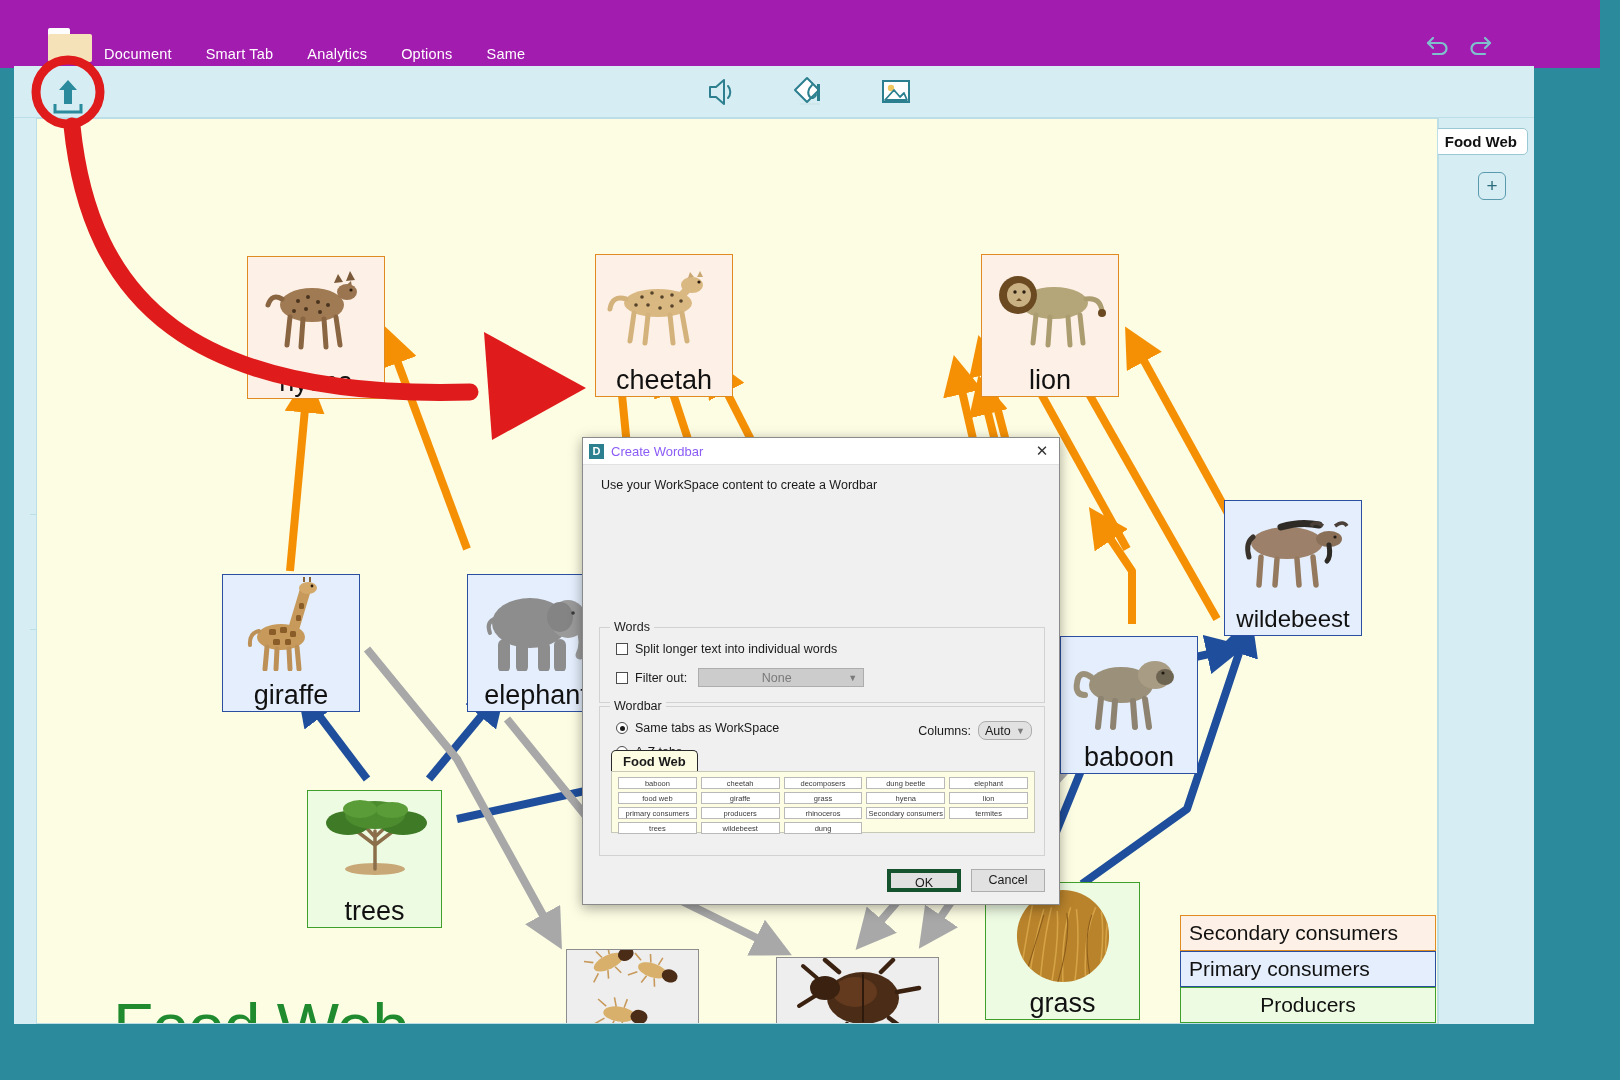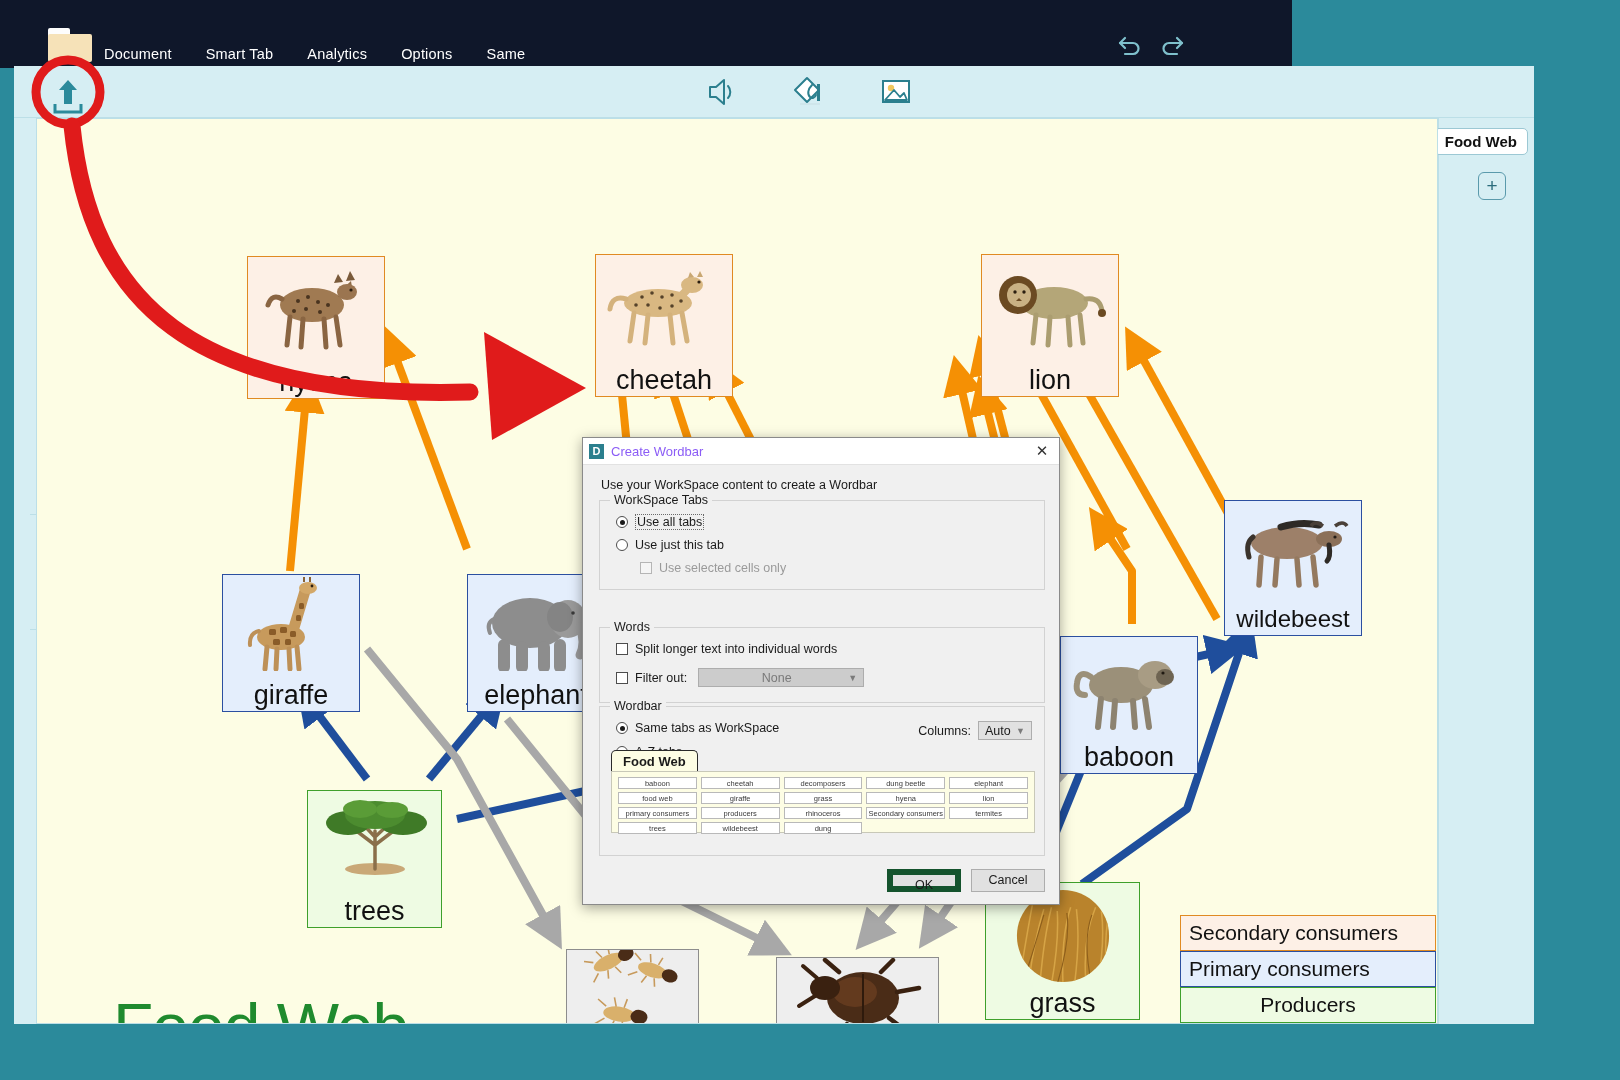--- a/index.html
+++ b/index.html
@@ -4,21 +4,21 @@
 <style>
   * { box-sizing: border-box; margin:0; padding:0; }
   html,body { width:1620px; height:1080px; overflow:hidden; }
   body {
     background:#2b8a9b;
     font-family:"Liberation Sans", sans-serif;
     position:relative;
   }
 
   
-  #topbar { position:absolute; left:0; top:0; width:1292px; height:68px; background:#0f172a; }
+  #topbar { position:absolute; left:0; top:0; width:1600px; height:68px; background:#a21caf; }
   #folder-icon { position:absolute; left:48px; top:28px; width:44px; height:34px; }
   #folder-icon .tab { position:absolute; left:0; top:0; width:22px; height:8px; background:#fdfdfd; border-radius:2px 2px 0 0;}
   #folder-icon .body { position:absolute; left:0; top:6px; width:44px; height:28px; background:#f6e2b8; border-radius:2px; }
   #menu { position:absolute; left:104px; top:46px; display:flex; gap:34px; }
   #menu .mi { color:#ffffff; font-size:14.5px; letter-spacing:.2px; cursor:pointer; }
   #undo-redo { position:absolute; right:106px; top:32px; display:flex; gap:14px; }
   #undo-redo svg { display:block; }
 
   
   #appwin { position:absolute; left:14px; top:66px; width:1520px; height:958px; background:#d6eef3; }
@@ -93,21 +93,21 @@
   .combo.act .cv { color:#1a1a1a;}
   #wbtab { position:absolute; left:28px; top:312px; background:#fdfde4; border:1px solid #2a2a2a; border-bottom:none;
            border-radius:5px 5px 0 0; padding:3px 11px 4px; font-weight:bold; font-size:13px;}
   #wbpane { position:absolute; left:28px; top:333px; width:424px; height:62px; background:#fdfde4; border:1px solid #c8c8b8;}
   #wbgrid { display:grid; grid-template-columns:repeat(5,1fr); gap:3px 4px; padding:5px 6px;}
   #wbgrid span { border:1px solid #b9b9b9; background:#fff; font-size:7.5px; text-align:center; color:#3a3a3a;
                  line-height:11px; height:12px; overflow:hidden;}
   #dlgbtns { position:absolute; right:14px; bottom:12px; display:flex; gap:10px;}
   .btn { width:74px; height:23px; border:1px solid #adadad; background:#e1e1e1; font-size:12.5px; text-align:center;
          line-height:21px; cursor:pointer;}
-  .btn.primary { border:6px solid #14532d; background:#e1e1e1;}
+  .btn.primary { border:4px solid #14532d; background:#e1e1e1;}
 
   
   #annot { position:absolute; left:0; top:0; width:1620px; height:1080px; pointer-events:none; }
 </style>
 </head>
 <body>
 
 <div id="topbar">
   <div id="folder-icon">
     <div class="tab"></div>
@@ -465,35 +465,20 @@
 
     <div id="dlg">
       <div class="titlebar">
         <span class="appico">D</span>
         <span class="ttl">Create Wordbar</span>
         <span class="x">✕</span>
       </div>
 
       <div class="intro">Use your WorkSpace content to create a Wordbar</div>
 
-      <div class="grp" style="left:16px; top:62px; width:446px; height:90px;">
-        <span class="cap">WorkSpace Tabs</span>
-        <div class="row" style="position:absolute; left:16px; top:13px;">
-          <span class="radio on"></span>
-          <span class="dotted">Use all tabs</span>
-        </div>
-        <div class="row" style="position:absolute; left:16px; top:37px;">
-          <span class="radio"></span>
-          <span>Use just this tab</span>
-        </div>
-        <div class="row" style="position:absolute; left:40px; top:60px;">
-          <span class="cb dis"></span>
-          <span class="dis-txt">Use selected cells only</span>
-        </div>
-      </div>
 
       <div class="grp" style="left:16px; top:189px; width:446px; height:76px;">
         <span class="cap">Words</span>
         <div class="row" style="position:absolute; left:16px; top:14px;">
           <span class="cb"></span>
           <span>Split longer text into individual words</span>
         </div>
         <div class="row" style="position:absolute; left:16px; top:40px;">
           <span class="cb"></span>
           <span>Filter out:</span>
@@ -509,21 +494,21 @@
         <div class="row" style="position:absolute; left:16px; top:14px;">
           <span class="radio on"></span>
           <span>Same tabs as WorkSpace</span>
         </div>
         <div class="row" style="position:absolute; left:16px; top:38px;">
           <span class="radio"></span>
           <span>A-Z tabs</span>
         </div>
         <div class="row" style="position:absolute; right:12px; top:14px;">
           <span>Columns:</span>
-          <span class="combo act" style="width:54px;">
+          <span class="combo act" style="width:54px;border-radius:8px;">
             <span class="cv">Auto</span>
             <span class="ar">▼</span>
           </span>
         </div>
       </div>
 
       <div id="wbtab">Food Web</div>
       <div id="wbpane">
         <div id="wbgrid">
             <span>baboon</span>

